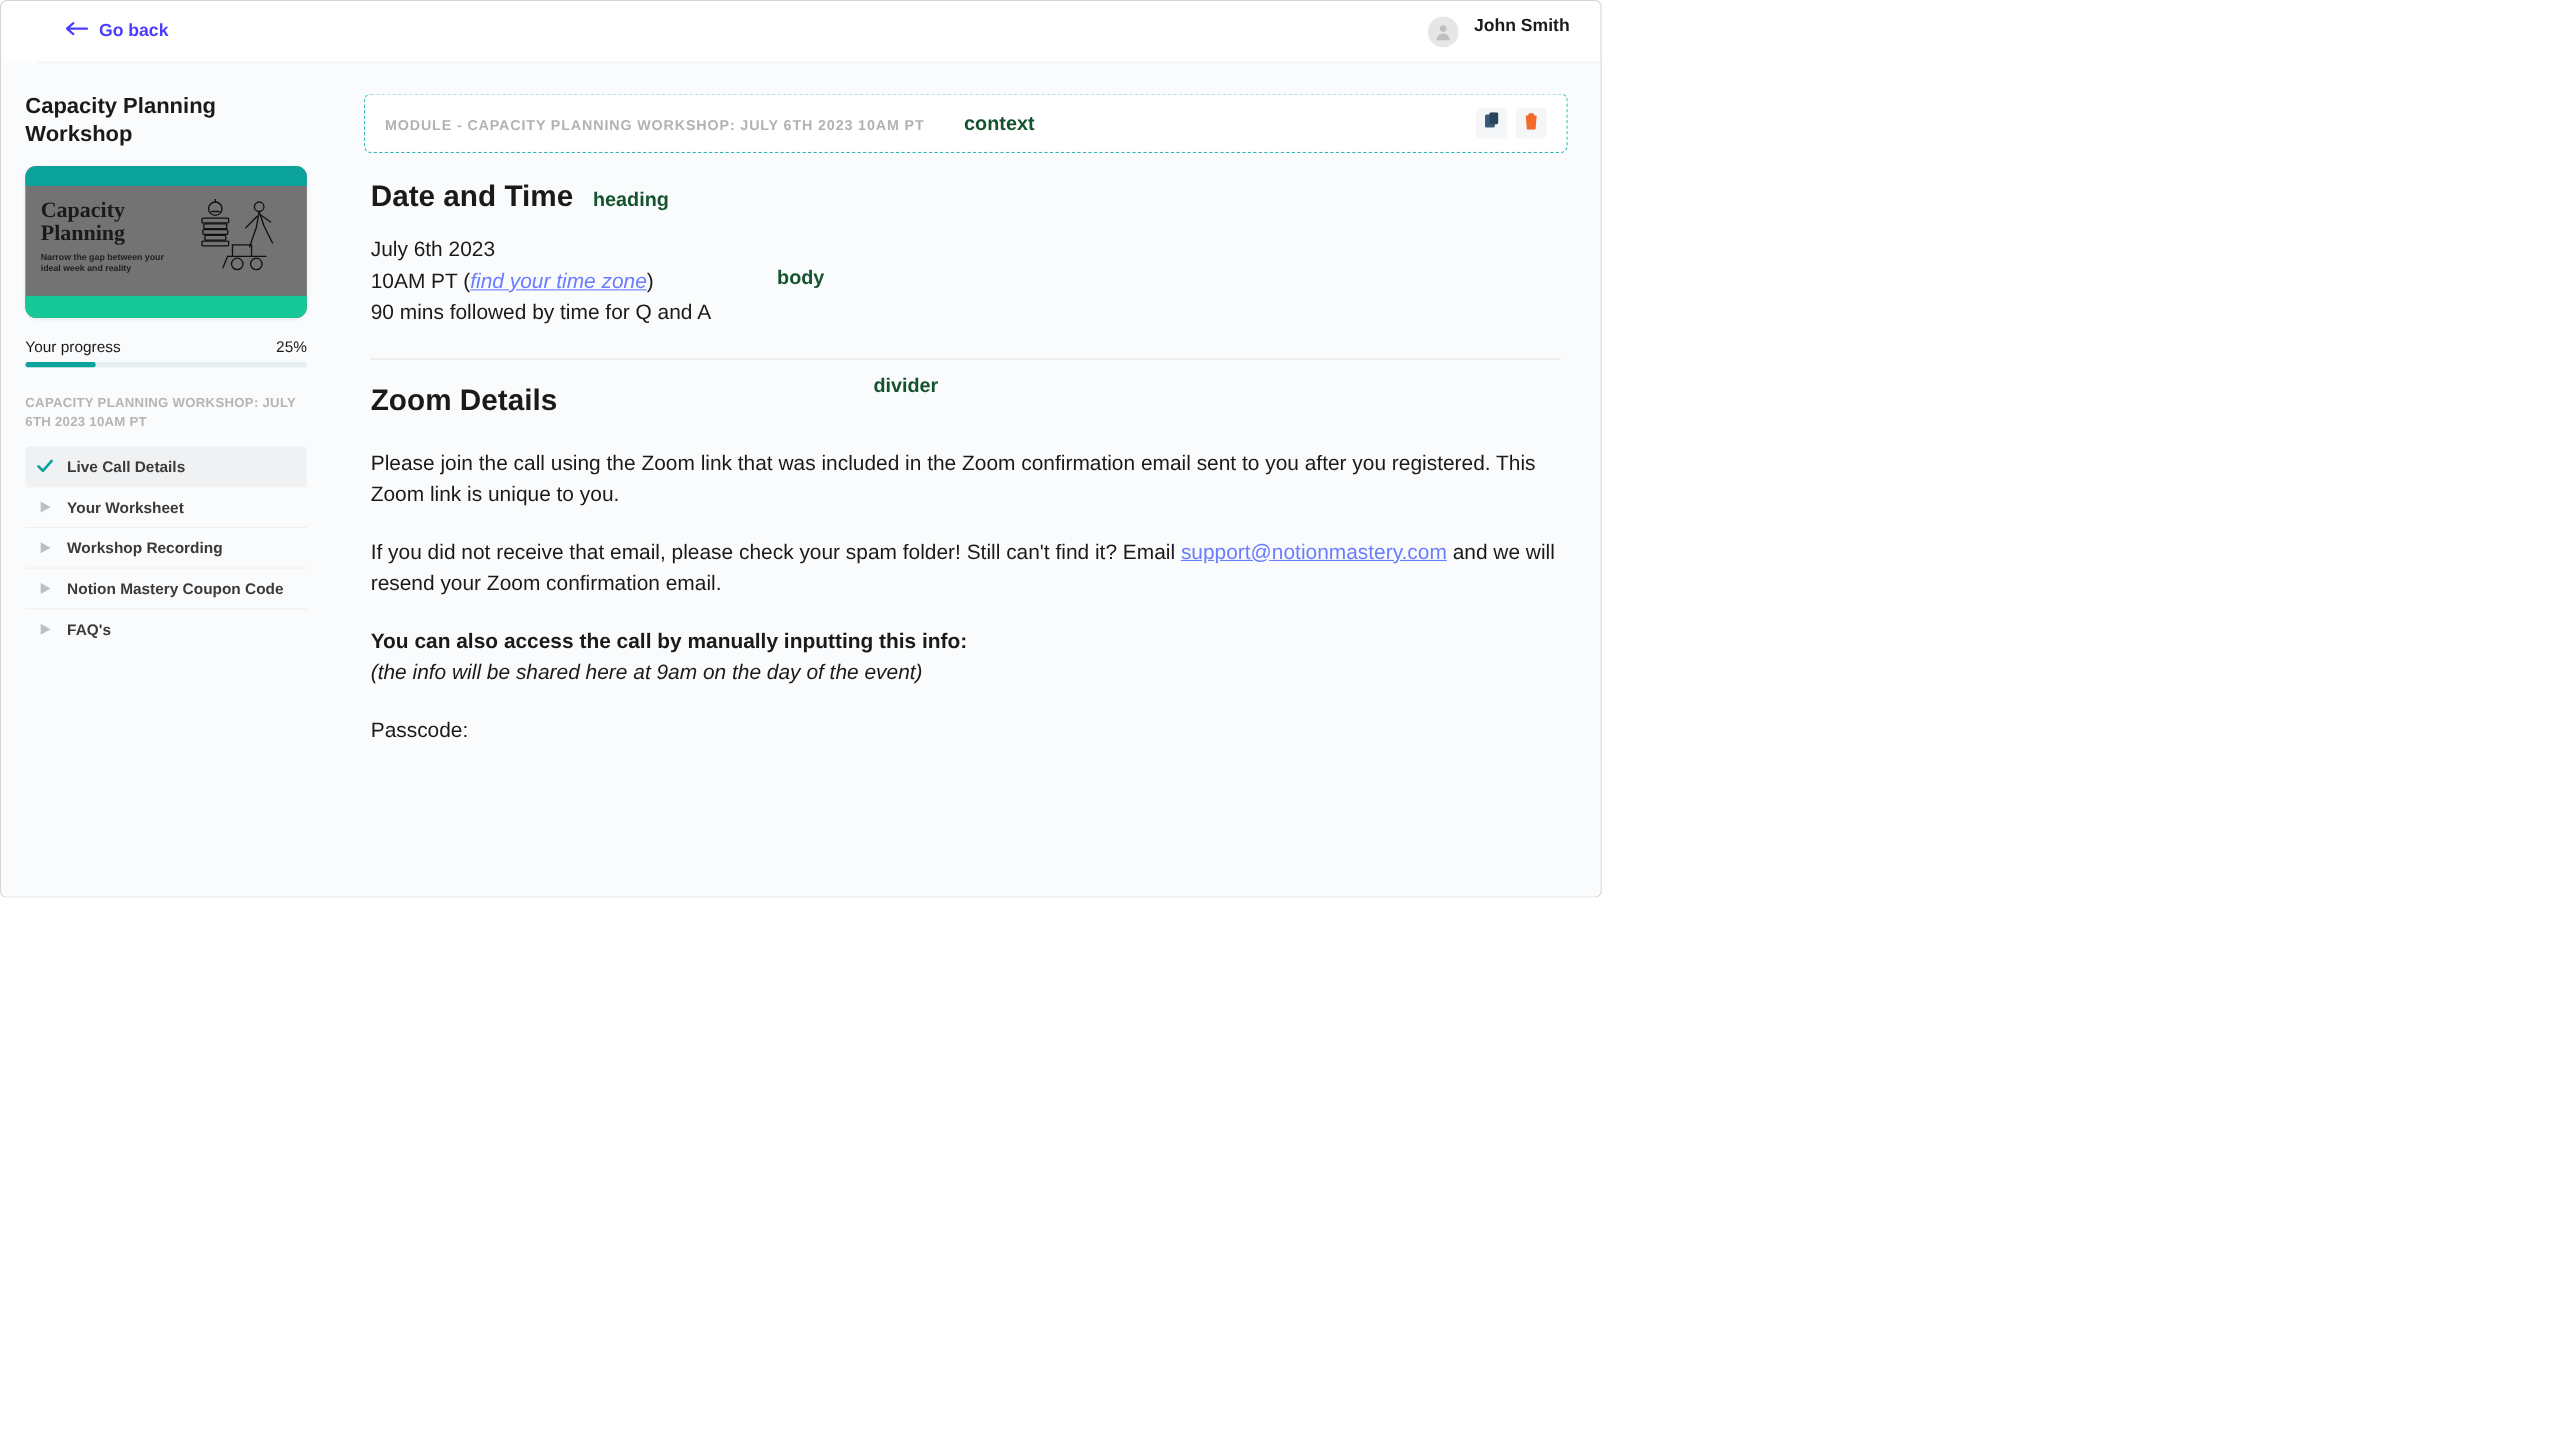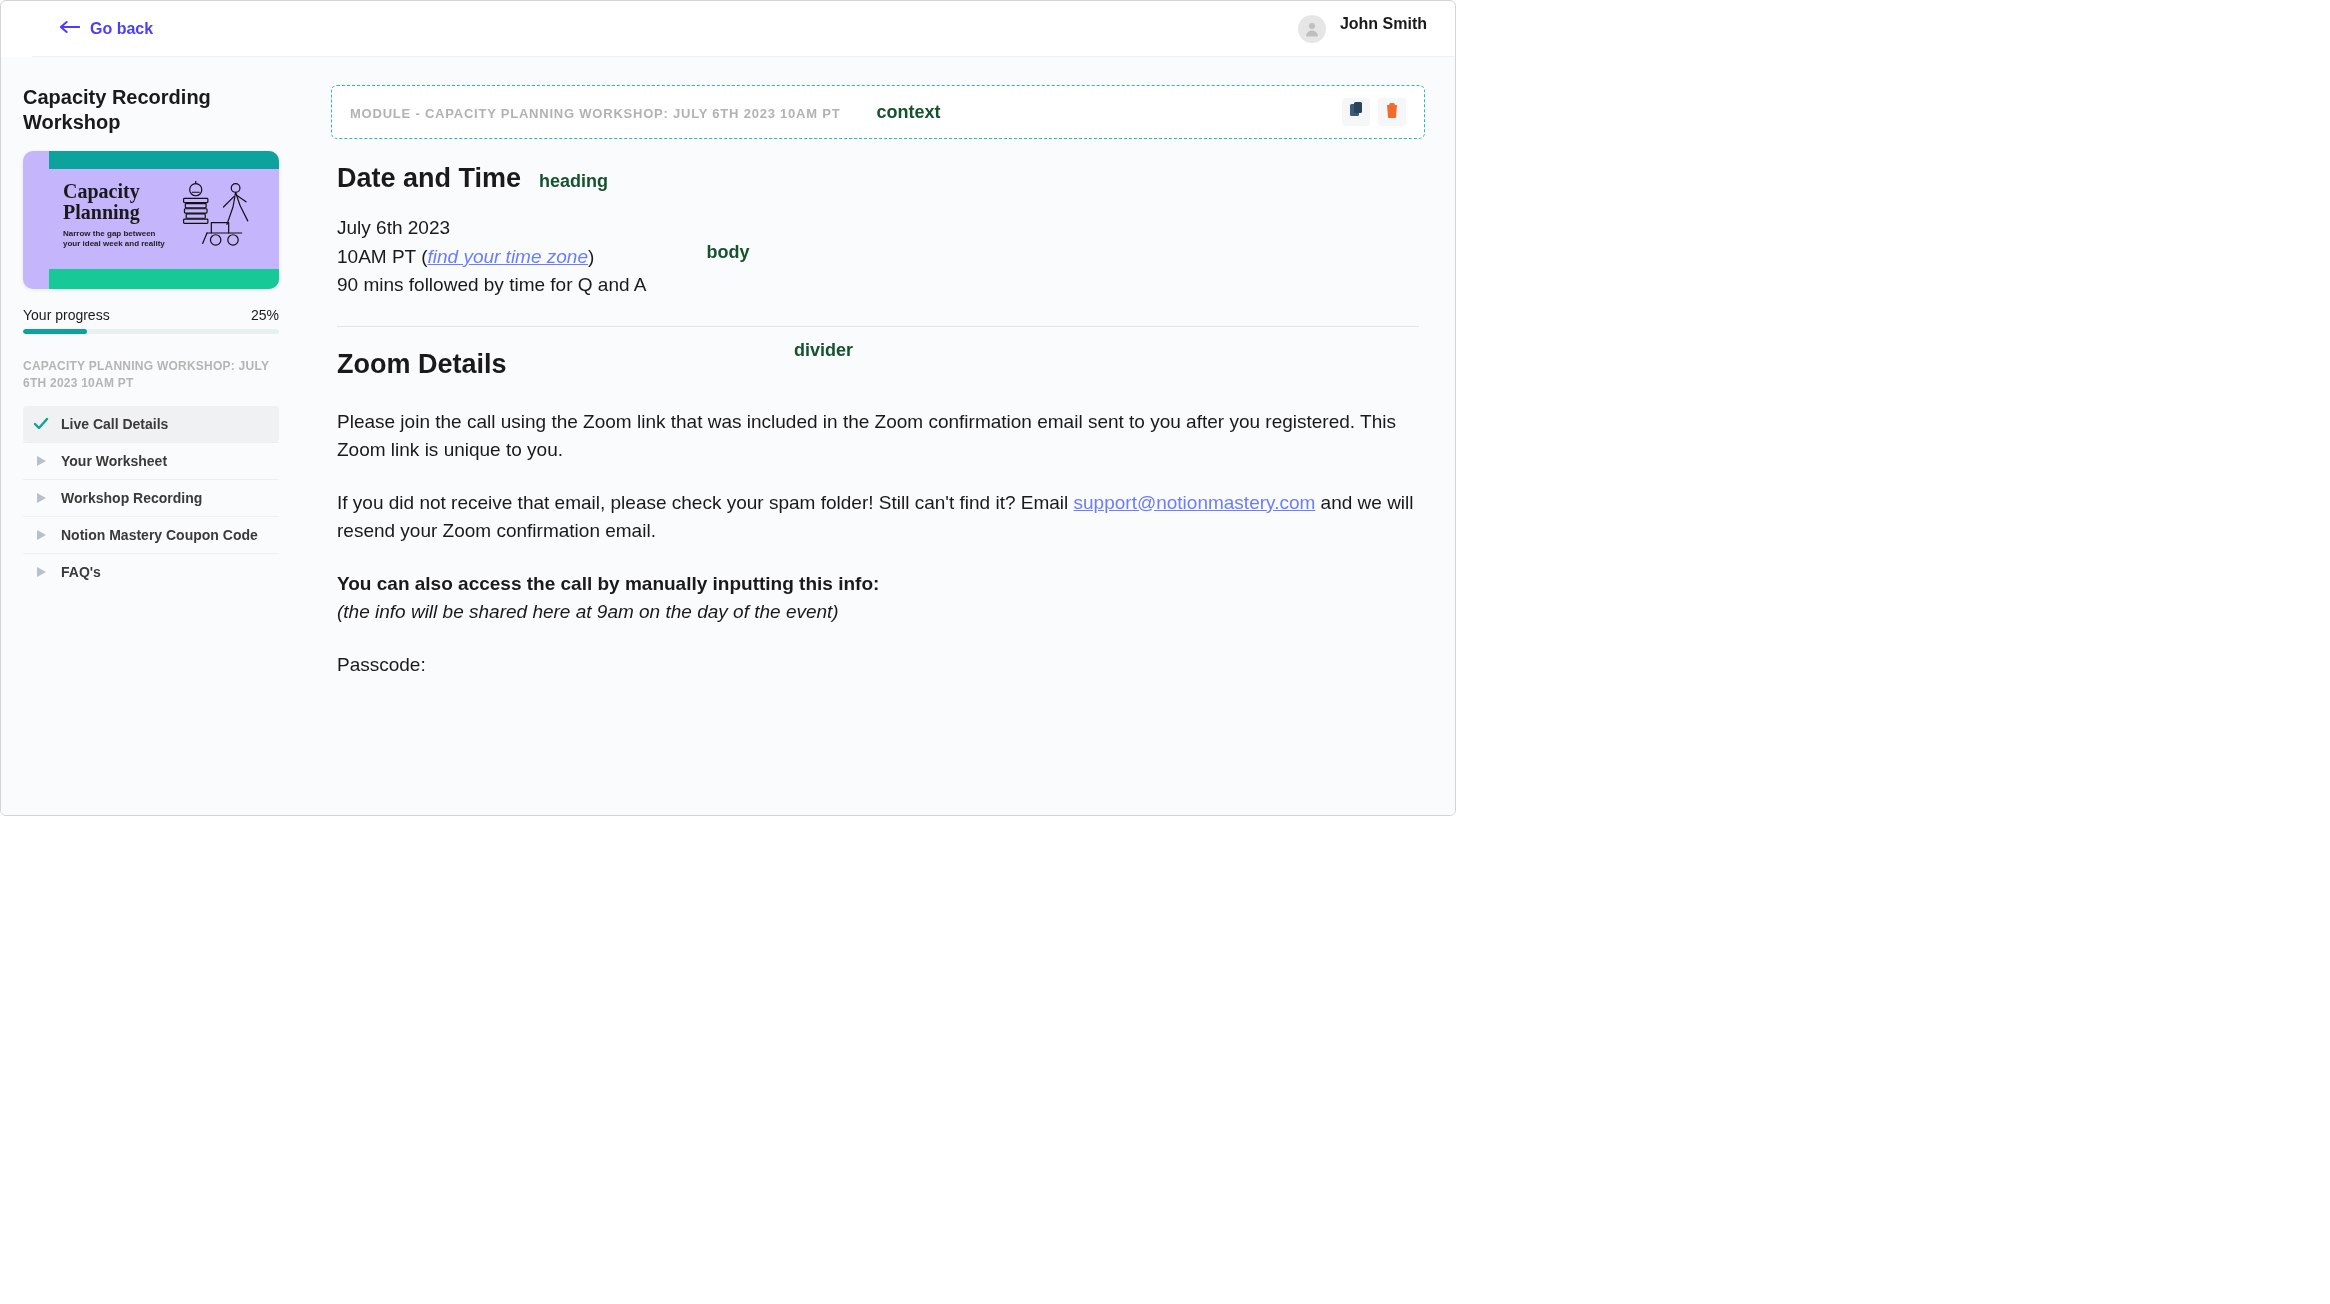--- a/index.html
+++ b/index.html
@@ -13,21 +13,21 @@
 .userblock { display: flex; align-items: flex-start; gap: 14px; }
 .avatar { width: 28px; height: 28px; border-radius: 50%; background: #e6e6e6; display: flex; align-items: center; justify-content: center; }
 .avatar svg { width: 18px; height: 18px; fill: #bfbfbf; }
 .username { font-weight: 700; font-size: 16px; }
 
 .body { flex: 1; display: flex; background: #fafbfc; overflow: hidden; }
 
 .sidebar { width: 300px; padding: 28px 22px 0 22px; background: #fafbfc; overflow-y: auto; }
 .course-title { font-weight: 800; font-size: 20px; line-height: 1.25; margin-bottom: 16px; }
 
-.cover { border-radius: 10px; overflow: hidden; box-shadow: 0 1px 4px rgba(0,0,0,0.08); background: #c4b5fd; margin-bottom: 18px; padding-left: 26px; }
+.cover { border-radius: 10px; overflow: hidden; box-shadow: 0 1px 4px rgba(0,0,0,0.08); background: #737373; margin-bottom: 18px; }
 .cover-top { height: 18px; background: #0ba39c; }
 .cover-mid { padding: 12px 14px 10px 14px; display: flex; gap: 10px; align-items: flex-start; min-height: 94px; }
 .cover-text { flex: 1; }
 .cover-h { font-family: Georgia, 'Times New Roman', serif; font-weight: 800; font-size: 20px; line-height: 1.05; }
 .cover-sub { font-size: 8px; line-height: 1.3; margin-top: 6px; font-weight: 600; color: #222; }
 .cover-illus { width: 90px; height: 78px; }
 .cover-bot { height: 20px; background: #16c996; }
 
 .progress-row { display: flex; justify-content: space-between; align-items: flex-start; font-size: 14px; margin-bottom: 6px; }
 .progress-bar { height: 5px; background: #e7efef; border-radius: 4px; overflow: hidden; margin-bottom: 24px; }
@@ -83,21 +83,21 @@
             <circle cx="12" cy="8" r="4"></circle>
             <path d="M4 22c0-4.4 3.6-8 8-8s8 3.6 8 8"></path>
           </svg>
       </span>
       <span class="username">John Smith</span>
     </div>
   </div>
 
   <div class="body">
     <aside class="sidebar">
-      <div class="course-title">Capacity Recording Workshop</div>
+      <div class="course-title">Capacity Planning Workshop</div>
 
       <div class="cover">
         <div class="cover-top"></div>
         <div class="cover-mid">
           <div class="cover-text">
             <div class="cover-h">Capacity Planning</div>
             <div class="cover-sub">Narrow the gap between your ideal week and reality</div>
           </div>
           <svg class="cover-illus" viewBox="0 0 100 90">
             <g stroke="#111" stroke-width="1.4" fill="none" stroke-linecap="round" stroke-linejoin="round">

